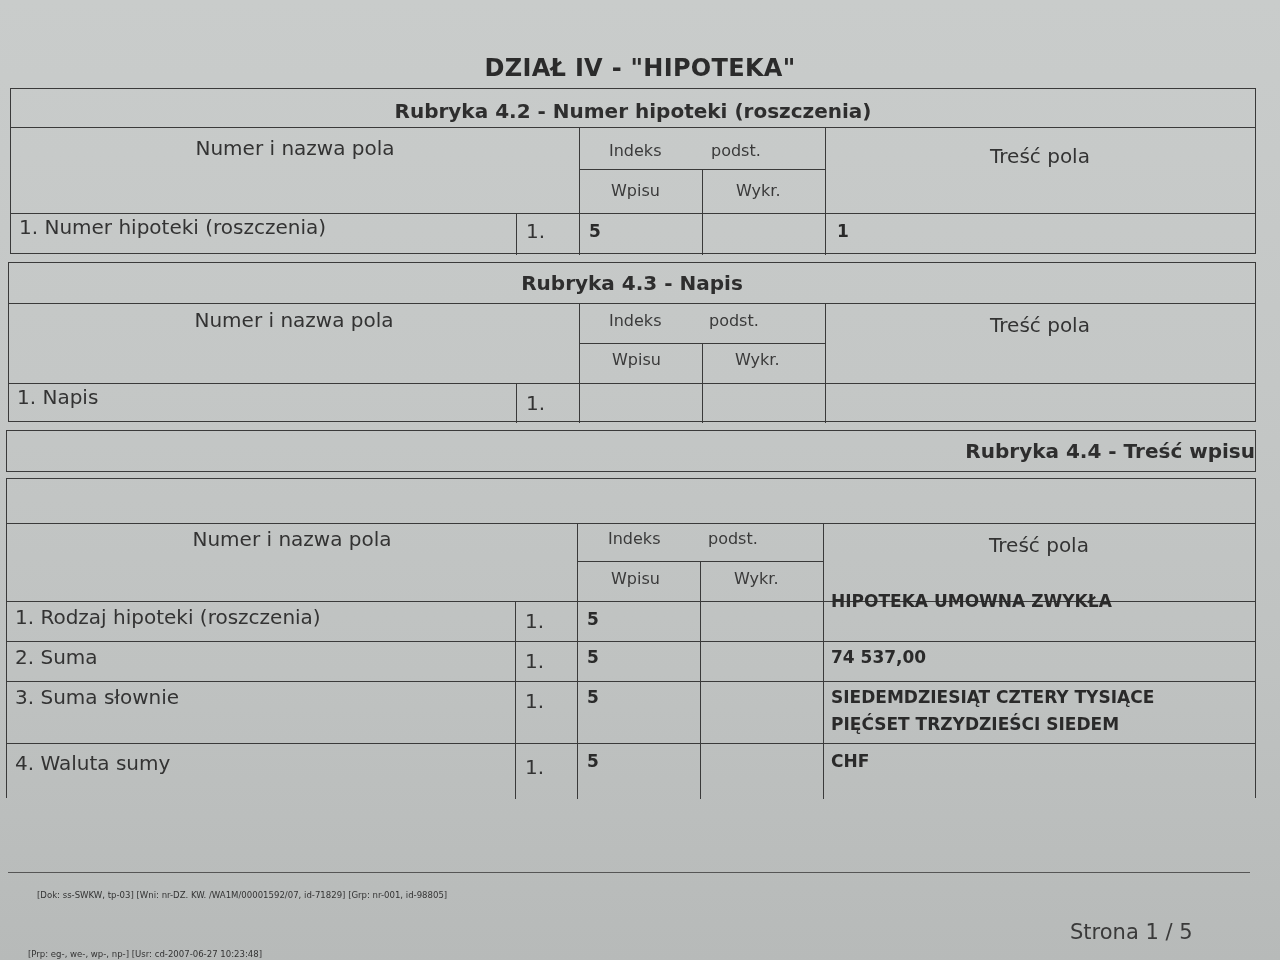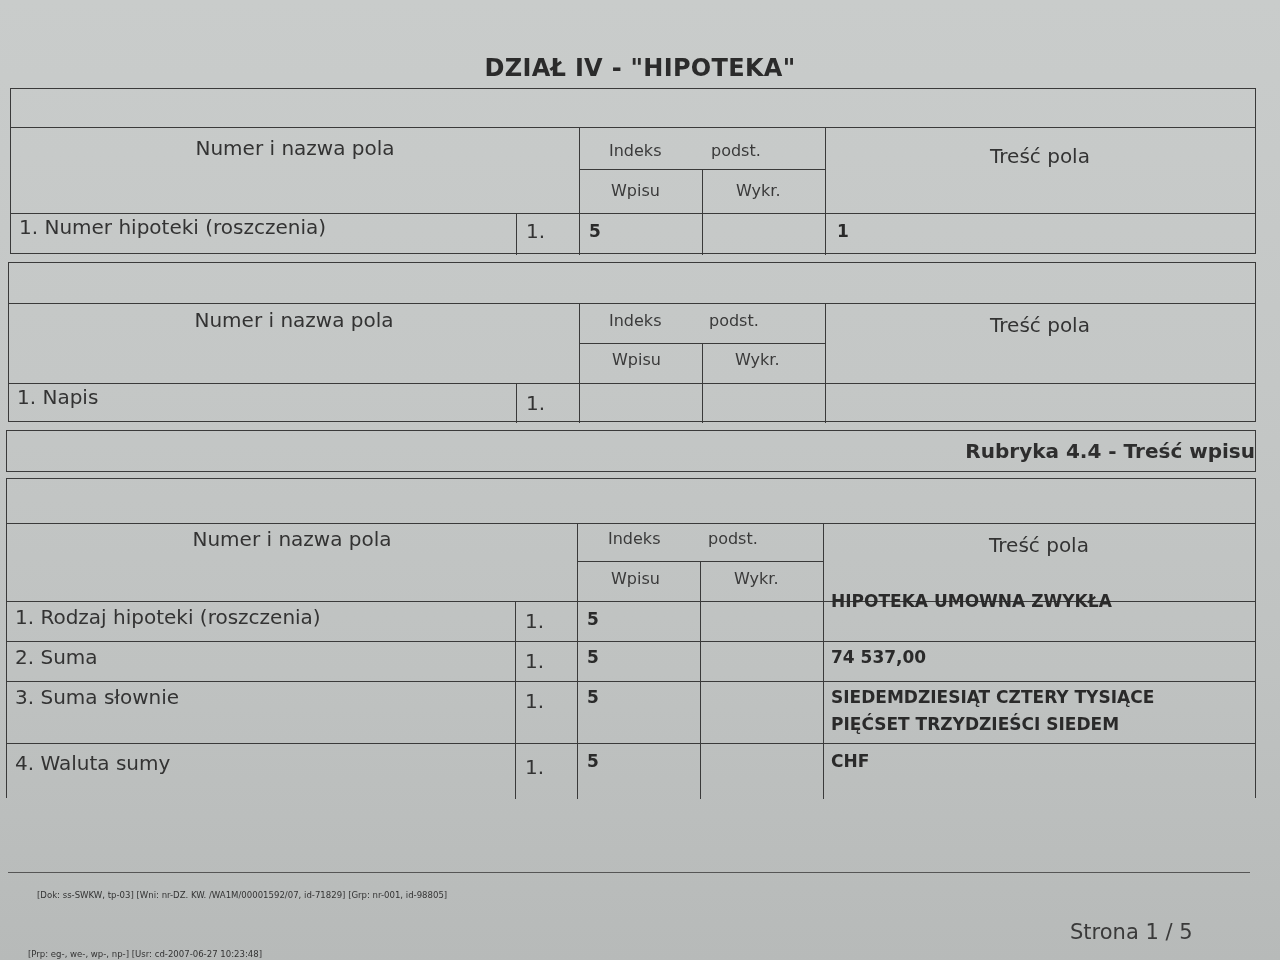--- a/index.html
+++ b/index.html
@@ -25,40 +25,42 @@
   .footer-line { position:absolute; left:8px; width:1242px; top:872px; border-top:1.5px solid #555; }
   .meta { position:absolute; left:8px; font-size:9.5px; color:#333; font-family:"DejaVu Sans Condensed","DejaVu Sans",sans-serif; }
   .page { position:absolute; left:1070px; top:920px; font-size:21px; color:#3a3a3a; }
 </style>
 </head>
 <body>
 
 <div class="title">DZIAŁ IV - "HIPOTEKA"</div>
 
 <div class="box" style="left:10px; top:88px; width:1246px; height:166px;">
+  <div class="hdr" style="top:10px;">Rubryka 4.2 - Numer hipoteki (roszczenia)</div>
   <div class="hline" style="left:0; right:0; top:38px;"></div>
   <div class="cell" style="left:0; width:568px; top:47px; text-align:center;">Numer i nazwa pola</div>
   <div class="vline" style="left:568px; top:38px; height:128px;"></div>
   <div class="cell small" style="left:598px; top:52px;">Indeks</div>
   <div class="cell small" style="left:700px; top:52px;">podst.</div>
   <div class="hline" style="left:568px; width:246px; top:80px;"></div>
   <div class="vline" style="left:691px; top:80px; height:86px;"></div>
   <div class="vline" style="left:814px; top:38px; height:128px;"></div>
   <div class="cell small" style="left:600px; top:92px;">Wpisu</div>
   <div class="cell small" style="left:725px; top:92px;">Wykr.</div>
   <div class="cell" style="left:814px; right:0; top:55px; text-align:center;">Treść pola</div>
   <div class="hline" style="left:0; right:0; top:124px;"></div>
   <div class="vline" style="left:505px; top:124px; height:42px;"></div>
   <div class="cell" style="left:8px; top:126px;">1. Numer hipoteki (roszczenia)</div>
   <div class="cell" style="left:515px; top:130px;">1.</div>
   <div class="cell bold" style="left:578px; top:132px;">5</div>
   <div class="cell bold" style="left:826px; top:132px;">1</div>
 </div>
 
 <div class="box" style="left:8px; top:262px; width:1248px; height:160px;">
+  <div class="hdr" style="top:8px;">Rubryka 4.3 - Napis</div>
   <div class="hline" style="left:0; right:0; top:40px;"></div>
   <div class="cell" style="left:0; width:570px; top:45px; text-align:center;">Numer i nazwa pola</div>
   <div class="vline" style="left:570px; top:40px; height:120px;"></div>
   <div class="cell small" style="left:600px; top:48px;">Indeks</div>
   <div class="cell small" style="left:700px; top:48px;">podst.</div>
   <div class="hline" style="left:570px; width:246px; top:80px;"></div>
   <div class="vline" style="left:693px; top:80px; height:80px;"></div>
   <div class="vline" style="left:816px; top:40px; height:120px;"></div>
   <div class="cell small" style="left:603px; top:87px;">Wpisu</div>
   <div class="cell small" style="left:726px; top:87px;">Wykr.</div>

